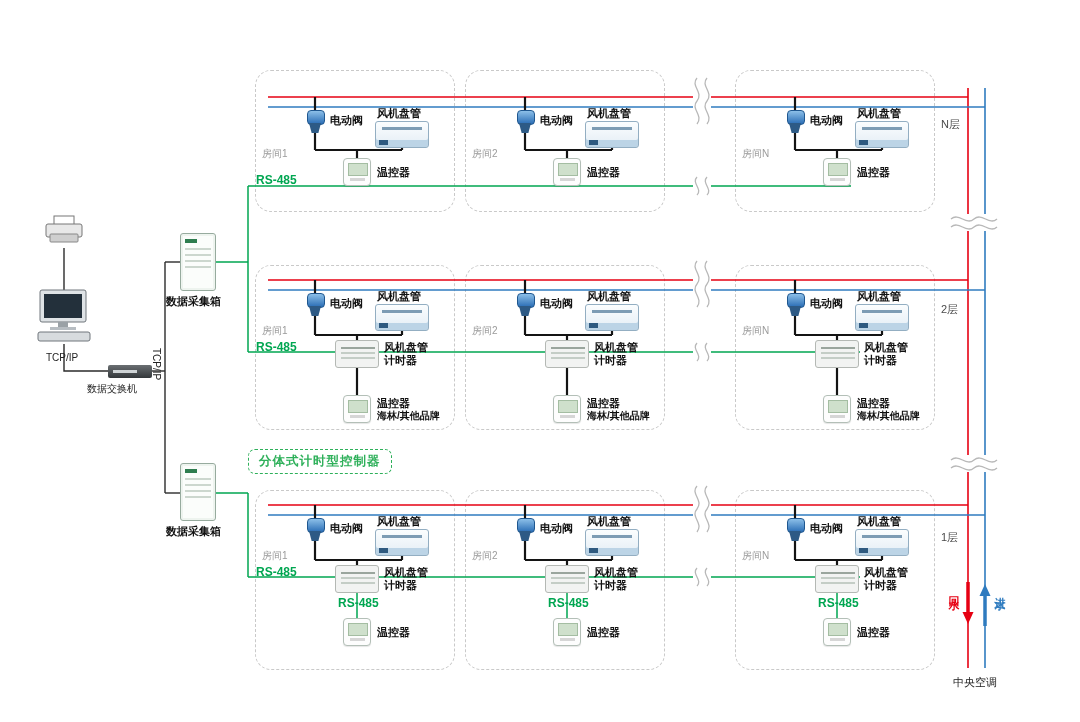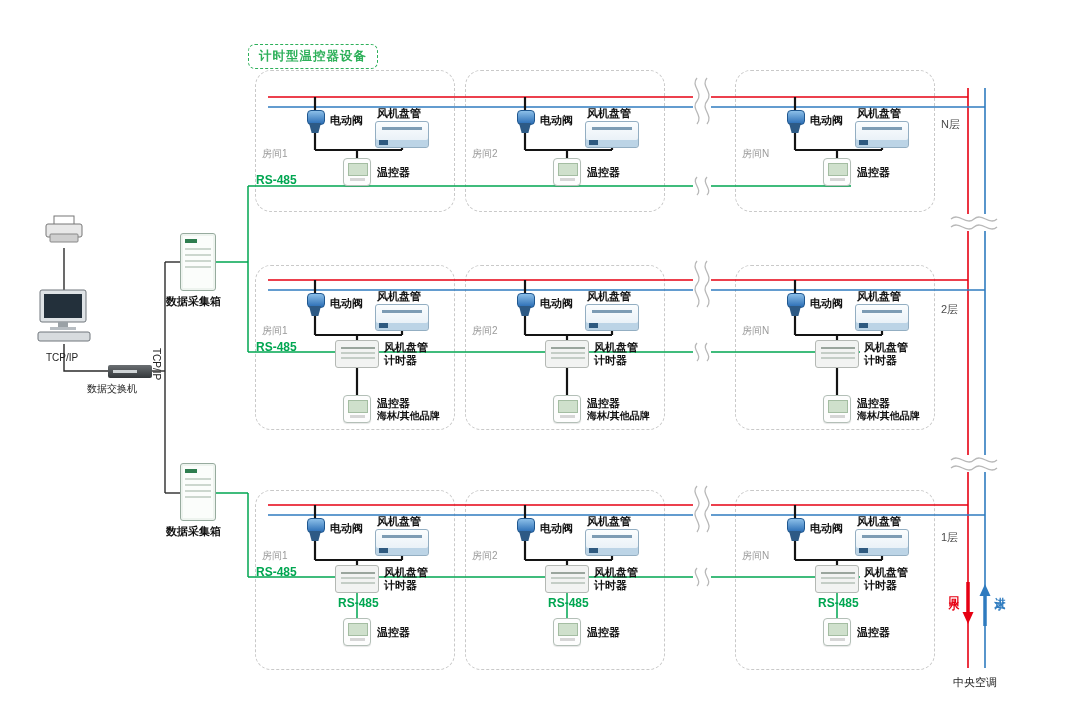--- a/index.html
+++ b/index.html
@@ -157,21 +157,21 @@
       </g>
     </g>
     <g>
       <line x1="968" y1="582" x2="968" y2="613" stroke="#e60012" stroke-width="3.5"></line>
       <polygon points="962.5,612 973.5,612 968,624" fill="#e60012"></polygon>
       <line x1="985" y1="626" x2="985" y2="595" stroke="#2f7bbf" stroke-width="3.5"></line>
       <polygon points="979.5,596 990.5,596 985,584" fill="#2f7bbf"></polygon>
     </g>
   </svg>
 
-  <div class="sec-title" style="left:248px;top:44px">计时型温控器设备</div>
+  <div class="sec-title" style="left:248px;top:449px">分体式计时型控制器</div>
 
   <div class="dev" style="left:42px;top:214px">
     <svg width="44" height="34">
         <rect x="12" y="2" width="20" height="10" fill="#fff" stroke="#777"></rect>
         <rect x="4" y="10" width="36" height="13" rx="2" fill="#e8e8e8" stroke="#777"></rect>
         <rect x="8" y="20" width="28" height="8" rx="1" fill="#cfcfcf" stroke="#888"></rect>
       </svg>
   </div>
   <div class="dev" style="left:36px;top:288px">
     <svg width="56" height="56">

